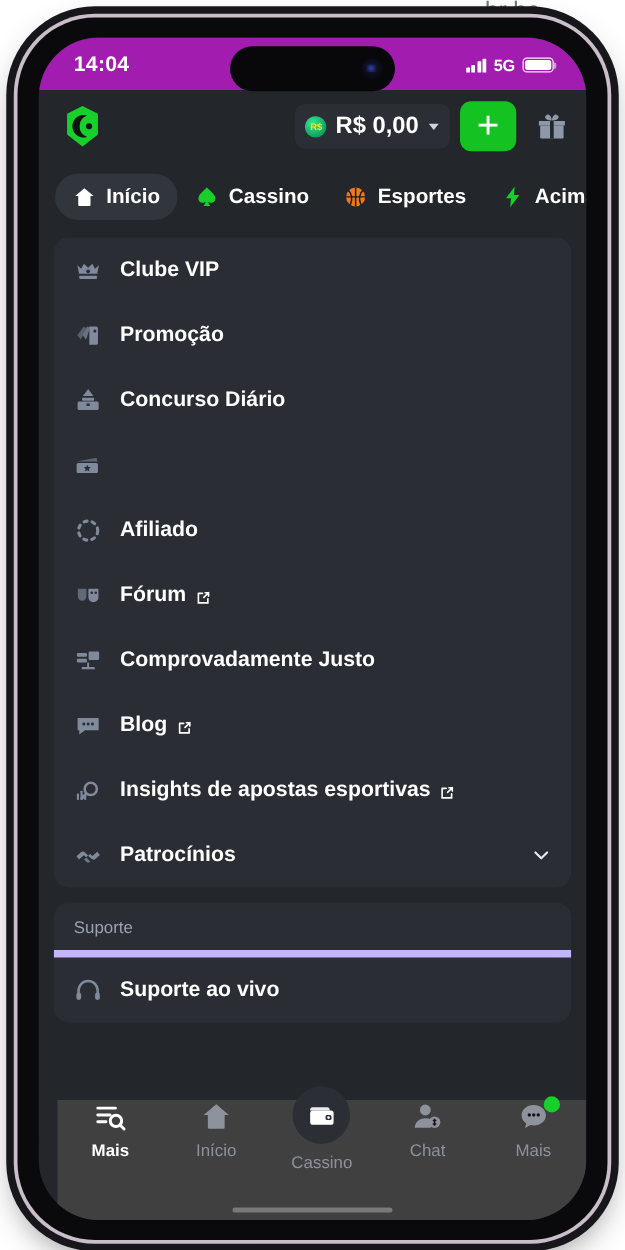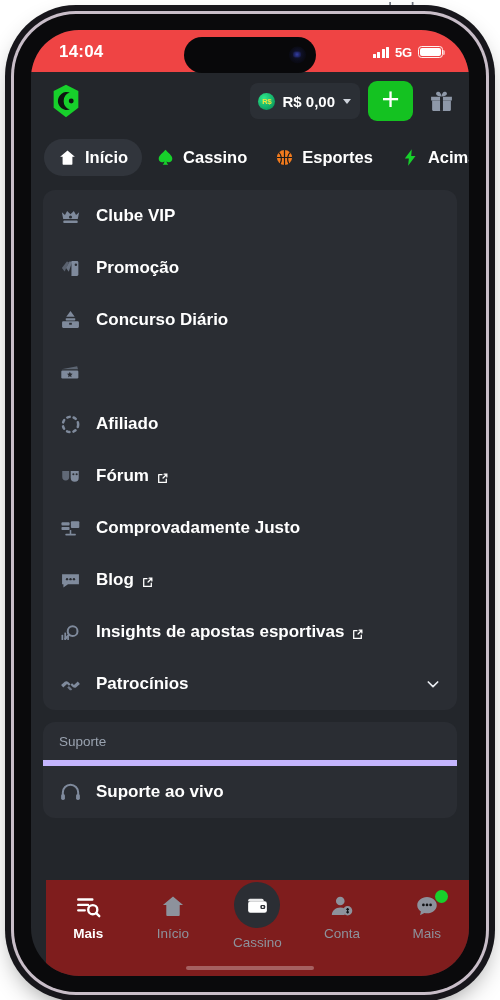--- a/index.html
+++ b/index.html
@@ -68,21 +68,21 @@
     border-radius: 48px;
     overflow: hidden;
     background: #23262b;
     z-index: 5;
   }
 
   
   .statusbar {
     position: relative;
     height: 42px;
-    background: #ef4444;
+    background: #a21caf;
     display: flex;
     align-items: center;
     justify-content: space-between;
     padding: 0 26px 0 28px;
   }
   .clock {
     font-size: 17px;
     font-weight: 700;
     color: #ffffff;
     letter-spacing: .2px;
@@ -162,21 +162,21 @@
     padding: 8px 9px 8px 8px;
     height: 36px;
   }
   .coin {
     width: 17px; height: 17px; border-radius: 50%;
     background: radial-gradient(circle at 35% 30%, #2ee88a, #0fa463 70%, #0a7f4c);
     display: flex; align-items: center; justify-content: center;
     font-size: 7.5px; font-weight: 700; color: #f2e33a;
     flex: 0 0 auto;
   }
-  .balance-amt { font-size: 15px; font-weight: 700; color: #fff; white-space: nowrap; }
+  .balance-amt { font-size: 19px; font-weight: 700; color: #fff; white-space: nowrap; }
   .chev-sm {
     width: 0; height: 0; margin-left: 1px;
     border-left: 4.5px solid transparent;
     border-right: 4.5px solid transparent;
     border-top: 5px solid #cfd4dc;
   }
   .plus-btn {
     width: 45px; height: 40px;
     background: #14c221;
     border-radius: 9px;
@@ -262,24 +262,23 @@
     padding: 12px 16px 11px 16px;
     border-bottom: 6px solid #c4b5fd;
     font-weight: 400;
   }
 
   
   .bottomnav {
     position: absolute;
     bottom: 0; left: 15px; right: 0;
     height: 96px;
-    background: #7f1d1d;
+    background: #404040;
     display: flex;
     align-items: flex-start;
-    padding-top: 13px;
     z-index: 8;
   }
   .nav-item {
     flex: 1 1 0;
     display: flex;
     flex-direction: column;
     align-items: center;
     gap: 7px;
     cursor: pointer;
     position: relative;
@@ -643,21 +642,21 @@
 
       <div class="nav-item">
         <span class="ic">
           <svg viewBox="0 0 24 24" width="26" height="26" fill="#8d929c">
             <circle cx="10.4" cy="7.4" r="4"></circle>
             <path d="M2.6 20.4c0-4 3.5-7 7.8-7 1.5 0 2.9.4 4.1 1v6z"></path>
             <circle cx="17.2" cy="16.4" r="4.3"></circle>
             <path d="M17.2 13.8v5.2M15.9 15.1h2.6M15.9 17.7h2.6" stroke="#101114" stroke-width="1.1"></path>
           </svg>
         </span>
-        <span class="lbl">Conta</span>
+        <span class="lbl">Chat</span>
       </div>
 
       <div class="nav-item">
         <span class="dot-badge"></span>
         <span class="ic">
           <svg viewBox="0 0 24 24" width="26" height="26" fill="#8d929c">
             <path d="M12 3.6c-5 0-9 3.4-9 7.6 0 2.4 1.3 4.5 3.4 5.9l-.8 3.5 4-2.1c.8.2 1.6.3 2.4.3 5 0 9-3.4 9-7.6s-4-7.6-9-7.6z"></path>
             <circle cx="8.7" cy="11" r="1.25" fill="#101114"></circle>
             <circle cx="12" cy="11" r="1.25" fill="#101114"></circle>
             <circle cx="15.3" cy="11" r="1.25" fill="#101114"></circle>

